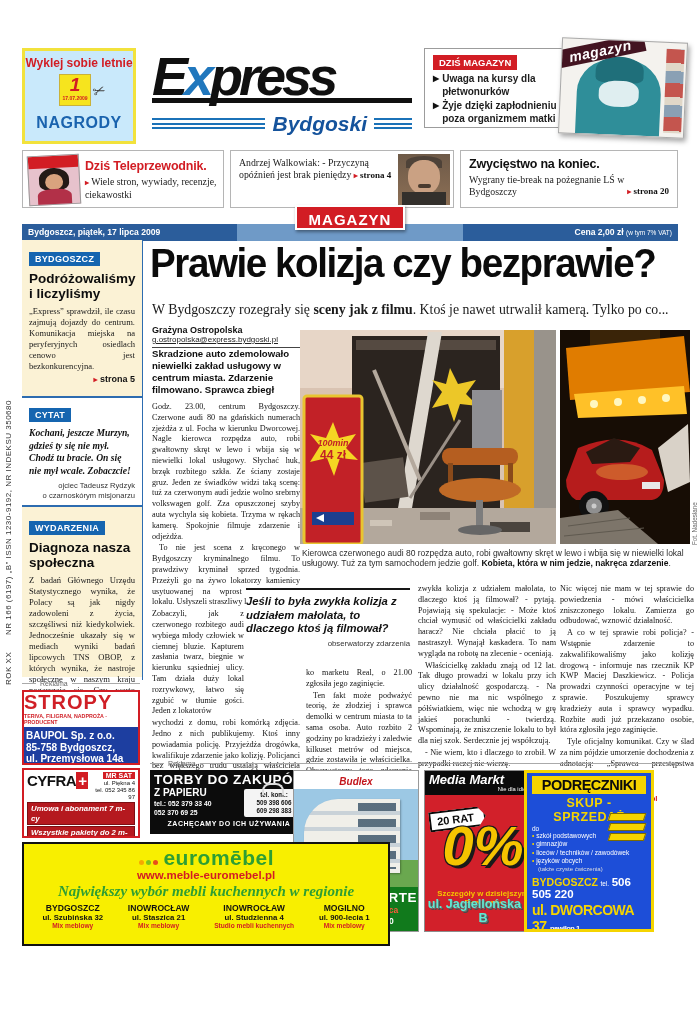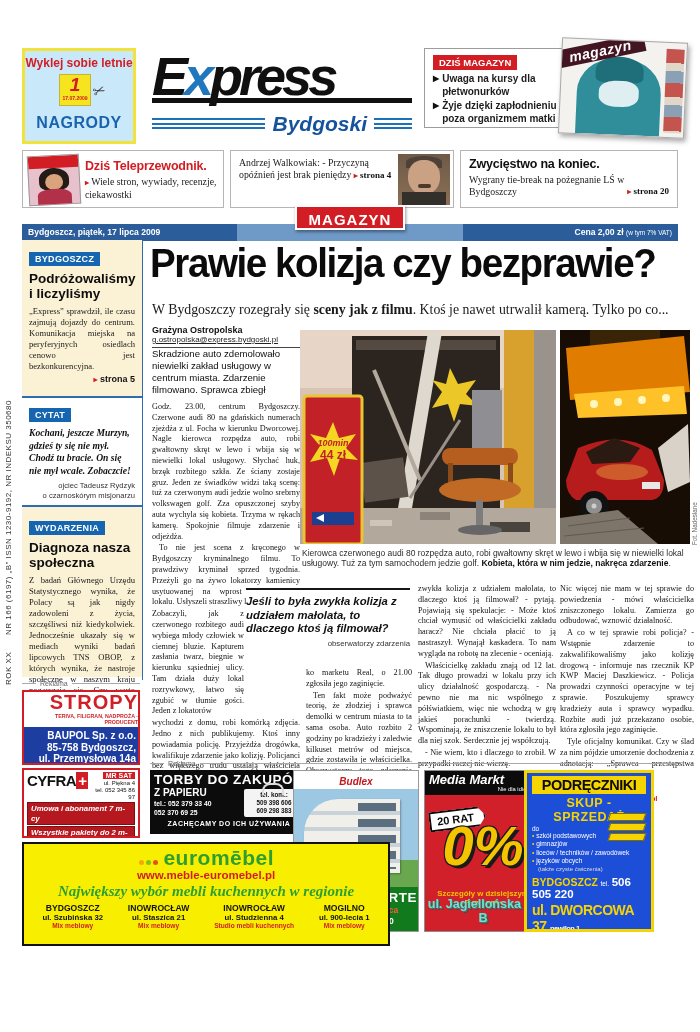--- a/index.html
+++ b/index.html
@@ -91,41 +91,41 @@
   
   .headline{left:150px;top:240px;width:545px;font-size:41px;font-weight:bold;letter-spacing:-1.5px;
             white-space:nowrap;transform:scaleX(.94);transform-origin:0 0;color:#0b0b0b;}
   .standfirst{left:152px;top:302px;width:538px;font-family:"Liberation Serif",serif;font-size:13.8px;color:#1a1a1a;}
   .byline{left:152px;top:325px;width:148px;border-bottom:1px solid #444;padding-bottom:3px;}
   .by-name{font-weight:bold;font-size:9px;}
   .by-mail{font-size:8px;text-decoration:underline;color:#222;}
   .col{font-family:"Liberation Serif",serif;font-size:8.2px;line-height:10.8px;text-align:justify;color:#141414;}
   .col .p{margin:0 0 1px;}
   .col .p.ind{text-indent:7px;}
-  .lead{font-family:"Liberation Sans",sans-serif;font-weight:normal;font-size:9.6px;line-height:12px;
+  .lead{font-family:"Liberation Sans",sans-serif;font-weight:bold;font-size:9.6px;line-height:12px;
         text-align:left;margin-bottom:6px;color:#0e0e0e;}
   .narrow{width:92px;}
   .pullquote{left:246px;top:588px;width:164px;border-top:2px solid #161616;padding-top:5px;background:#fff;}
   .pq-text{font-weight:bold;font-style:italic;font-size:11.3px;line-height:13.5px;color:#111;}
   .pq-credit{font-size:7.8px;color:#333;text-align:right;margin-top:3px;}
   .caption{left:302px;top:549px;width:388px;font-size:8.5px;line-height:9.8px;color:#2c2c2c;}
   .caption b{color:#111;}
   .credit-vert{left:691px;top:440px;height:105px;font-size:6.3px;color:#666;}
   .comment{margin-top:3px;font-family:"Liberation Sans",sans-serif;font-weight:bold;font-size:8px;color:#d21d24;text-align:left;}
   .comment .u{color:#d21d24;}
 
   
   .rk{display:flex;align-items:center;gap:4px;color:#666;font-size:7px;}
   .rk .ln{height:1px;background:#aaa;}
   .rk .ln.a{width:14px;}
   .rk .ln.b{flex:1;}
 
   
   .ad{box-sizing:border-box;overflow:hidden;}
-  .stropy{left:22px;top:690px;width:118px;height:75px;border:2px solid #d21d24;background:#fff;text-align:right;}
+  .stropy{left:22px;top:690px;width:118px;height:75px;border:2px solid #d21d24;background:#fff;text-align:left;}
   .stropy .t{color:#d01f26;font-weight:bold;font-size:20px;letter-spacing:1px;line-height:21px;}
   .stropy .st{color:#d01f26;font-weight:bold;font-size:5.3px;}
   .stropy .blue{background:#1d3ea0;color:#fff;font-weight:bold;font-size:10px;line-height:11.5px;margin-top:2px;padding:3px 2px 2px;height:100%;}
 
   .cyfra{left:22px;top:768px;width:118px;height:70px;border:2px solid #d21d24;background:#fff;padding:2px 3px;}
   .cyfra .row1{display:flex;justify-content:space-between;align-items:flex-start;}
   .cyfra .brand{font-weight:bold;font-size:15px;letter-spacing:-.5px;}
   .cyfra .plus{background:#d21d24;color:#fff;font-weight:bold;padding:0 2px;}
   .cyfra .dealer{text-align:right;font-size:6px;line-height:7px;}
   .cyfra .dealer .dn{background:#d21d24;color:#fff;font-weight:bold;font-size:7px;padding:0 3px;display:inline-block;}

